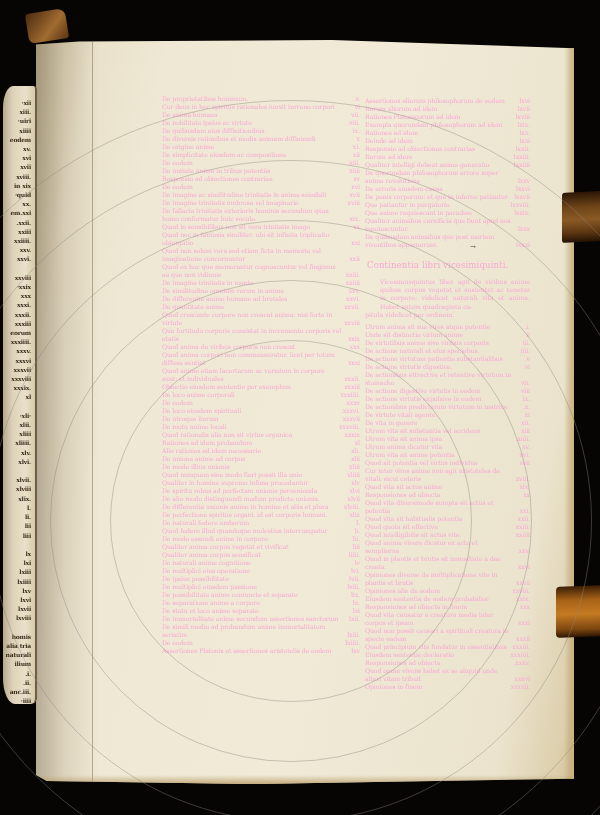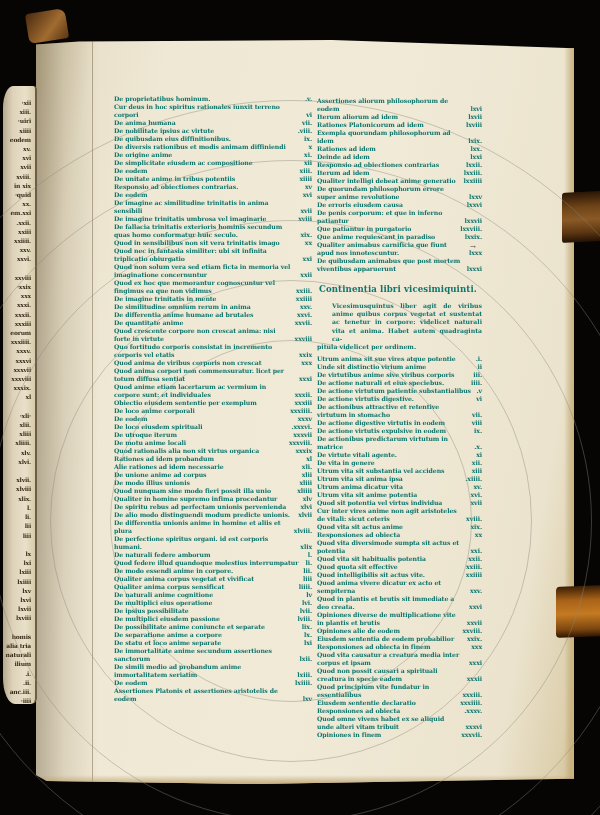--- a/index.html
+++ b/index.html
@@ -38,21 +38,21 @@
     border-radius:3px 0 0 3px;}
   .strap-bottom{top:586px;width:44px;height:51px;transform:skewY(-2deg);
     background:linear-gradient(180deg,#3a1e06 0%,#a96318 28%,#c47a22 55%,#7c4610 85%,#2e1604 100%);
     border-radius:4px 0 0 4px;}
 
   
   .watermark{position:absolute;left:0;top:0;width:600px;height:815px;z-index:6;pointer-events:none;}
   .wm-circle{position:absolute;border:1px solid rgba(138,133,122,.42);border-radius:50%;}
 
   
-  .col{position:absolute;z-index:5;color:#0f766e;font-weight:bold;}
+  .col{position:absolute;z-index:5;color:#f9a8d4;font-weight:normal;margin-left:48px;}
   .col-left{left:114px;top:95px;width:198px;}
   .col-right{left:317px;top:97px;width:165px;}
   .entry{display:flex;justify-content:space-between;align-items:flex-end;gap:5px;
     font-size:6.2px;line-height:8px;letter-spacing:-0.1px;}
   .entry .t{text-align:left;}
   .entry .n{white-space:nowrap;flex:none;}
   .section-heading{font-size:8.6px;line-height:11px;margin:11px 0 7px 2px;letter-spacing:0.1px;}
   .intro{font-size:6.2px;line-height:8.2px;margin-left:15px;text-align:justify;}
   .intro-last{font-size:6.2px;line-height:8.2px;margin:0 0 4px 0;}
   .marginal-mark{position:absolute;left:470px;top:243px;z-index:5;font-size:7px;color:#4a3a24;}

